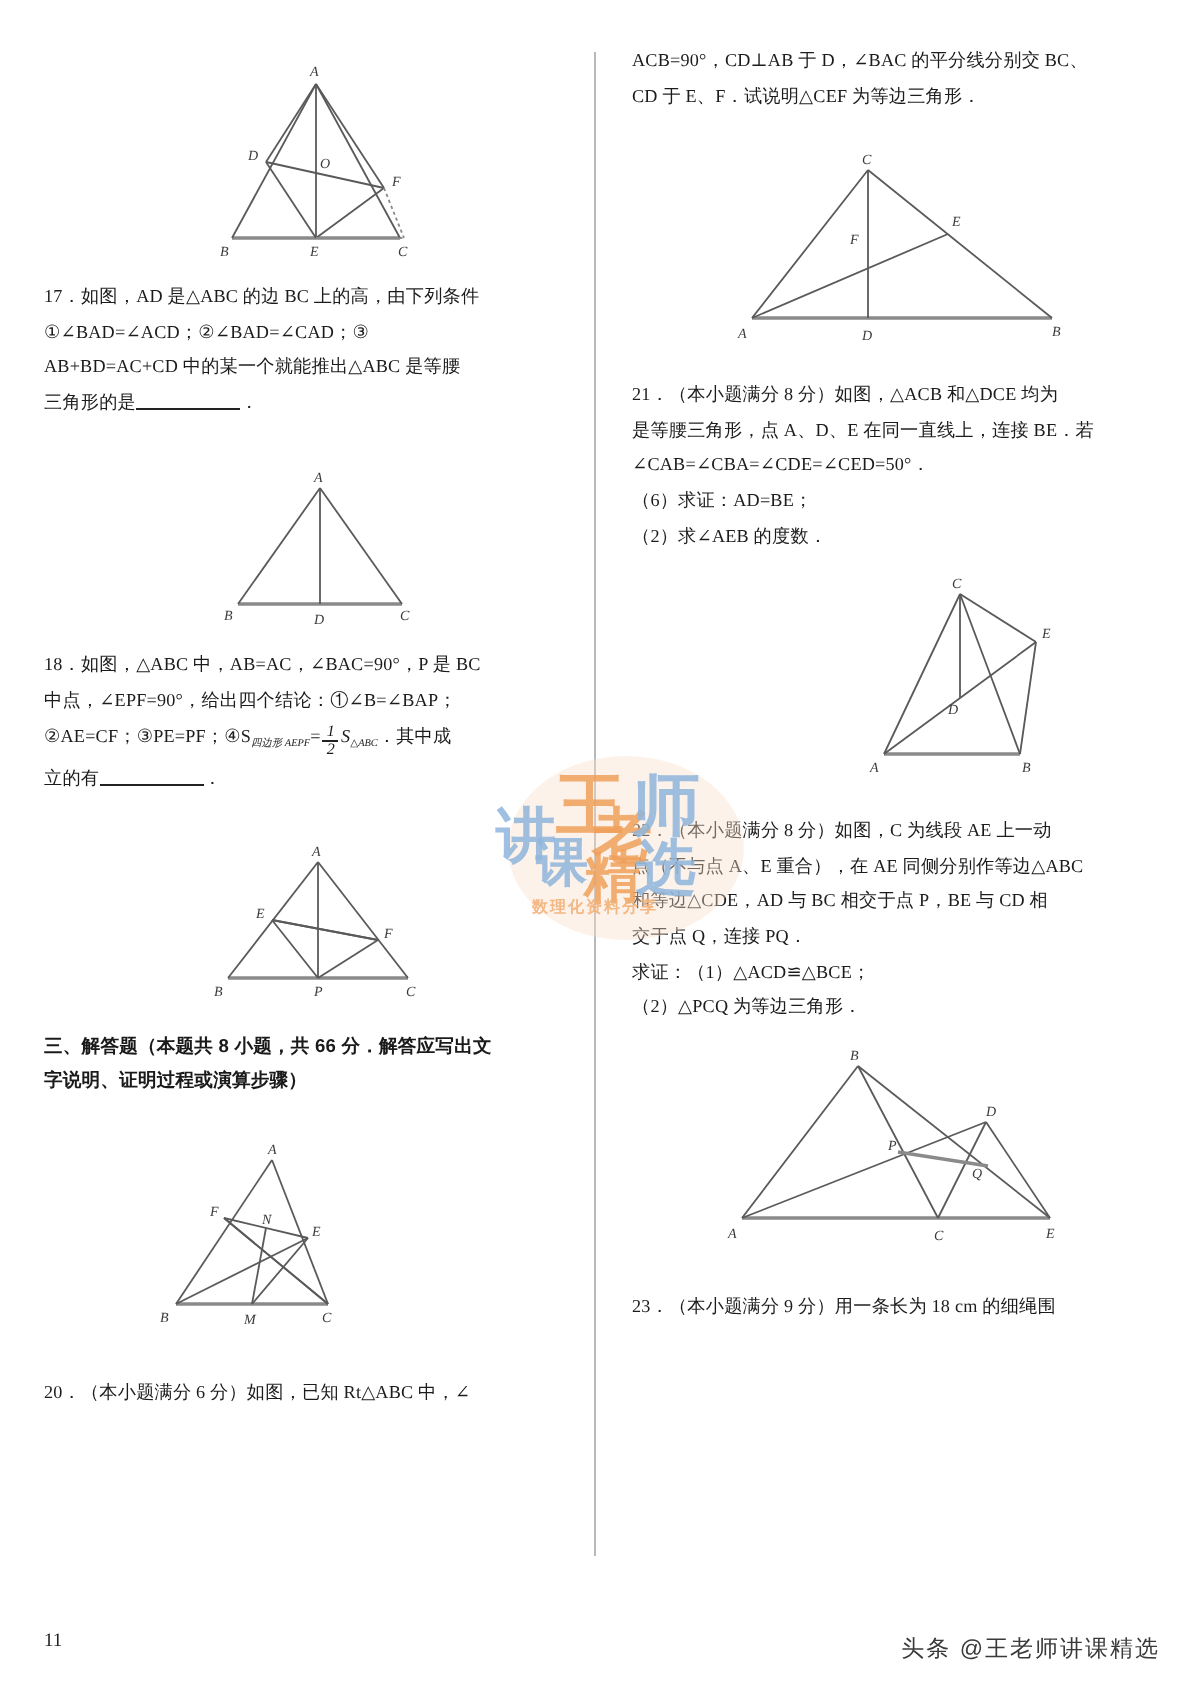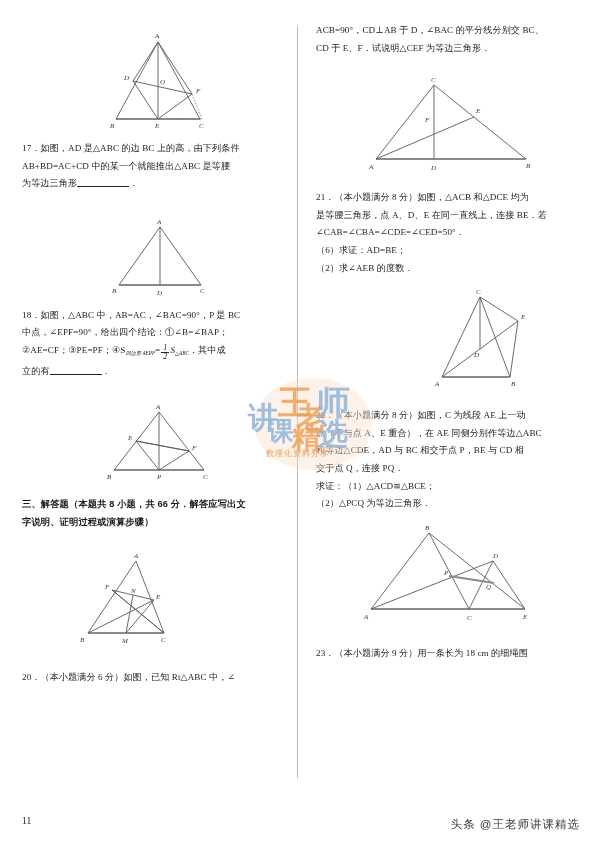--- a/index.html
+++ b/index.html
@@ -166,23 +166,24 @@
         <text x="22" y="104">B</text>
         <text x="67" y="104">E</text>
         <text x="111" y="104">C</text>
       </svg>
     </div>
 
     <div class="sp6"></div>
 
     <div class="qtext blk">
       <div>17．如图，AD 是△ABC 的边 BC 上的高，由下列条件</div>
+      <div>①∠BAD=∠ACD；②∠BAD=∠CAD；③</div>
       <div>AB+BD=AC+CD 中的某一个就能推出△ABC 是等腰</div>
       <div>
-        <span>为等边三角形</span><span class="blank"></span><span>．</span>
+        <span>三角形的是</span><span class="blank"></span><span>．</span>
       </div>
     </div>
 
     <div class="sp18"></div>
 
     <div class="fig-wrap">
       <svg class="fig" width="122" height="86" viewBox="0 0 122 86">
         <line class="thick" x1="22" y1="72" x2="104" y2="72"></line>
         <line x1="63" y1="14" x2="22" y2="72"></line>
         <line x1="63" y1="14" x2="104" y2="72"></line>

